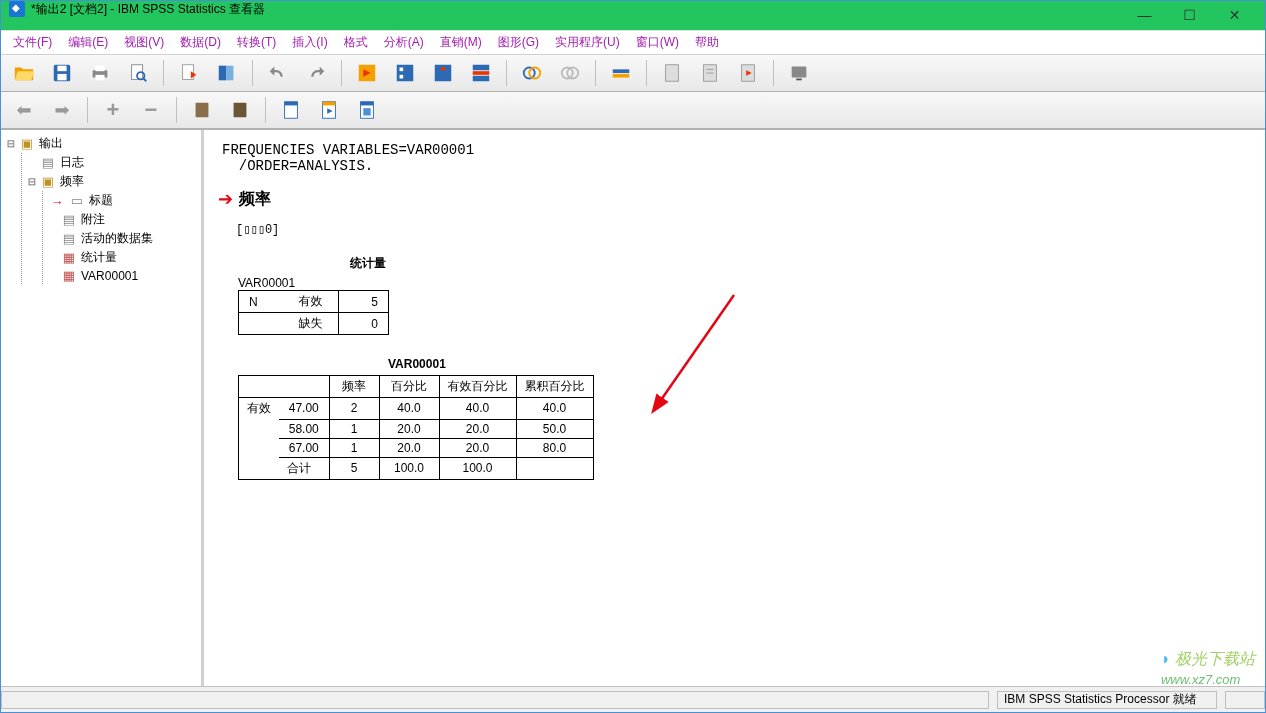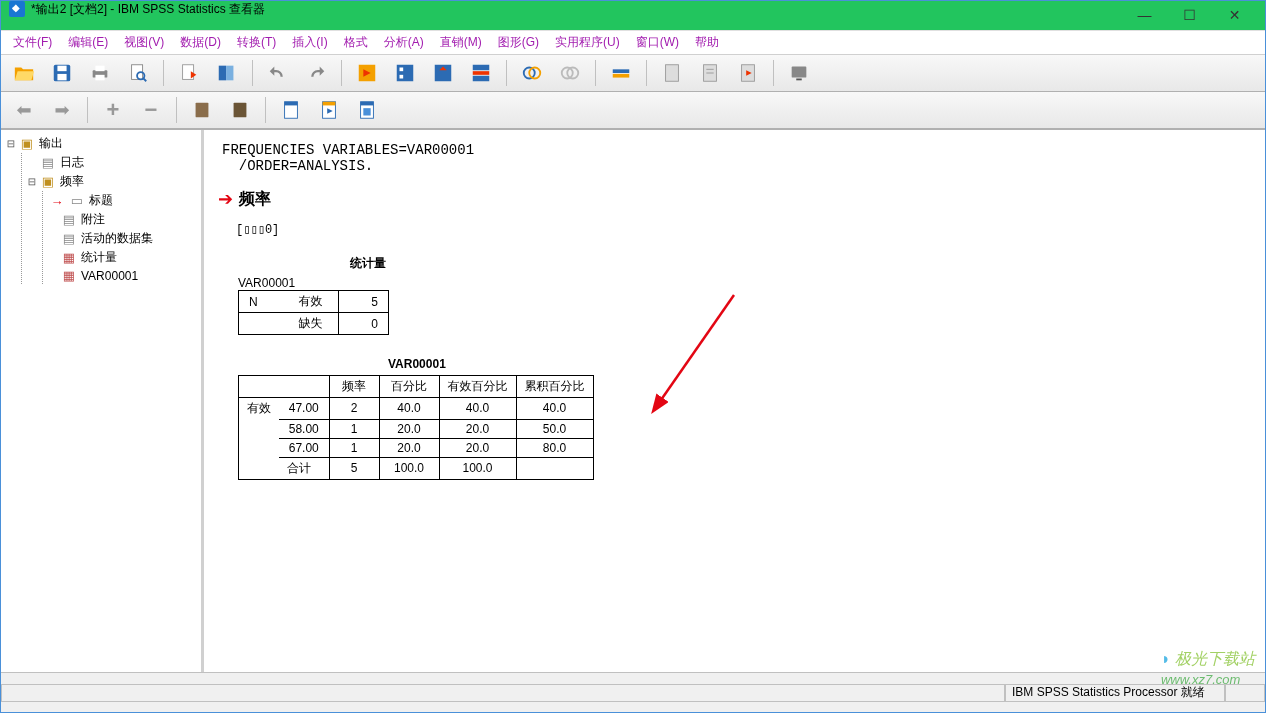--- a/index.html
+++ b/index.html
@@ -35,21 +35,21 @@
 .stats-table { border-collapse: collapse; margin-left: 20px; margin-bottom: 22px; font-size: 12px; }
 .stats-table td { border: 1px solid #000; padding: 2px 10px; min-width: 50px; }
 .stats-table td.val { text-align: right; }
 .freq-title { font-weight: bold; margin-left: 170px; margin-bottom: 4px; }
 .freq-table { border-collapse: collapse; margin-left: 20px; font-size: 12px; }
 .freq-table th, .freq-table td { border: 1px solid #000; padding: 2px 8px; }
 .freq-table th { background: #fff; font-weight: normal; text-align: center; }
 .freq-table td.num { text-align: center; }
 .freq-table td.lbl { text-align: left; }
 .annotation-arrow { position: absolute; left: 430px; top: 160px; pointer-events: none; }
-.statusbar { height: 40px; background: #f0f0f0; border-top: 1px solid #c0c0c0; display: flex; align-items: center; }
+.statusbar { height: 26px; background: #f0f0f0; border-top: 1px solid #c0c0c0; display: flex; align-items: center; gap: 8px; }
 .statusbar .status-cell { border: 1px solid #c0c0c0; height: 18px; padding: 0 6px; display: flex; align-items: center; }
 .statusbar .flex-fill { flex: 1; }
 .watermark { position: absolute; right: 10px; bottom: 24px; font-size: 16px; color: #8cc63f; font-style: italic; opacity: 0.8; pointer-events: none; }
 .watermark .wm-icon { color: #29abe2; }
 </style>
 </head>
 <body>
 
 <div class="window">
 

